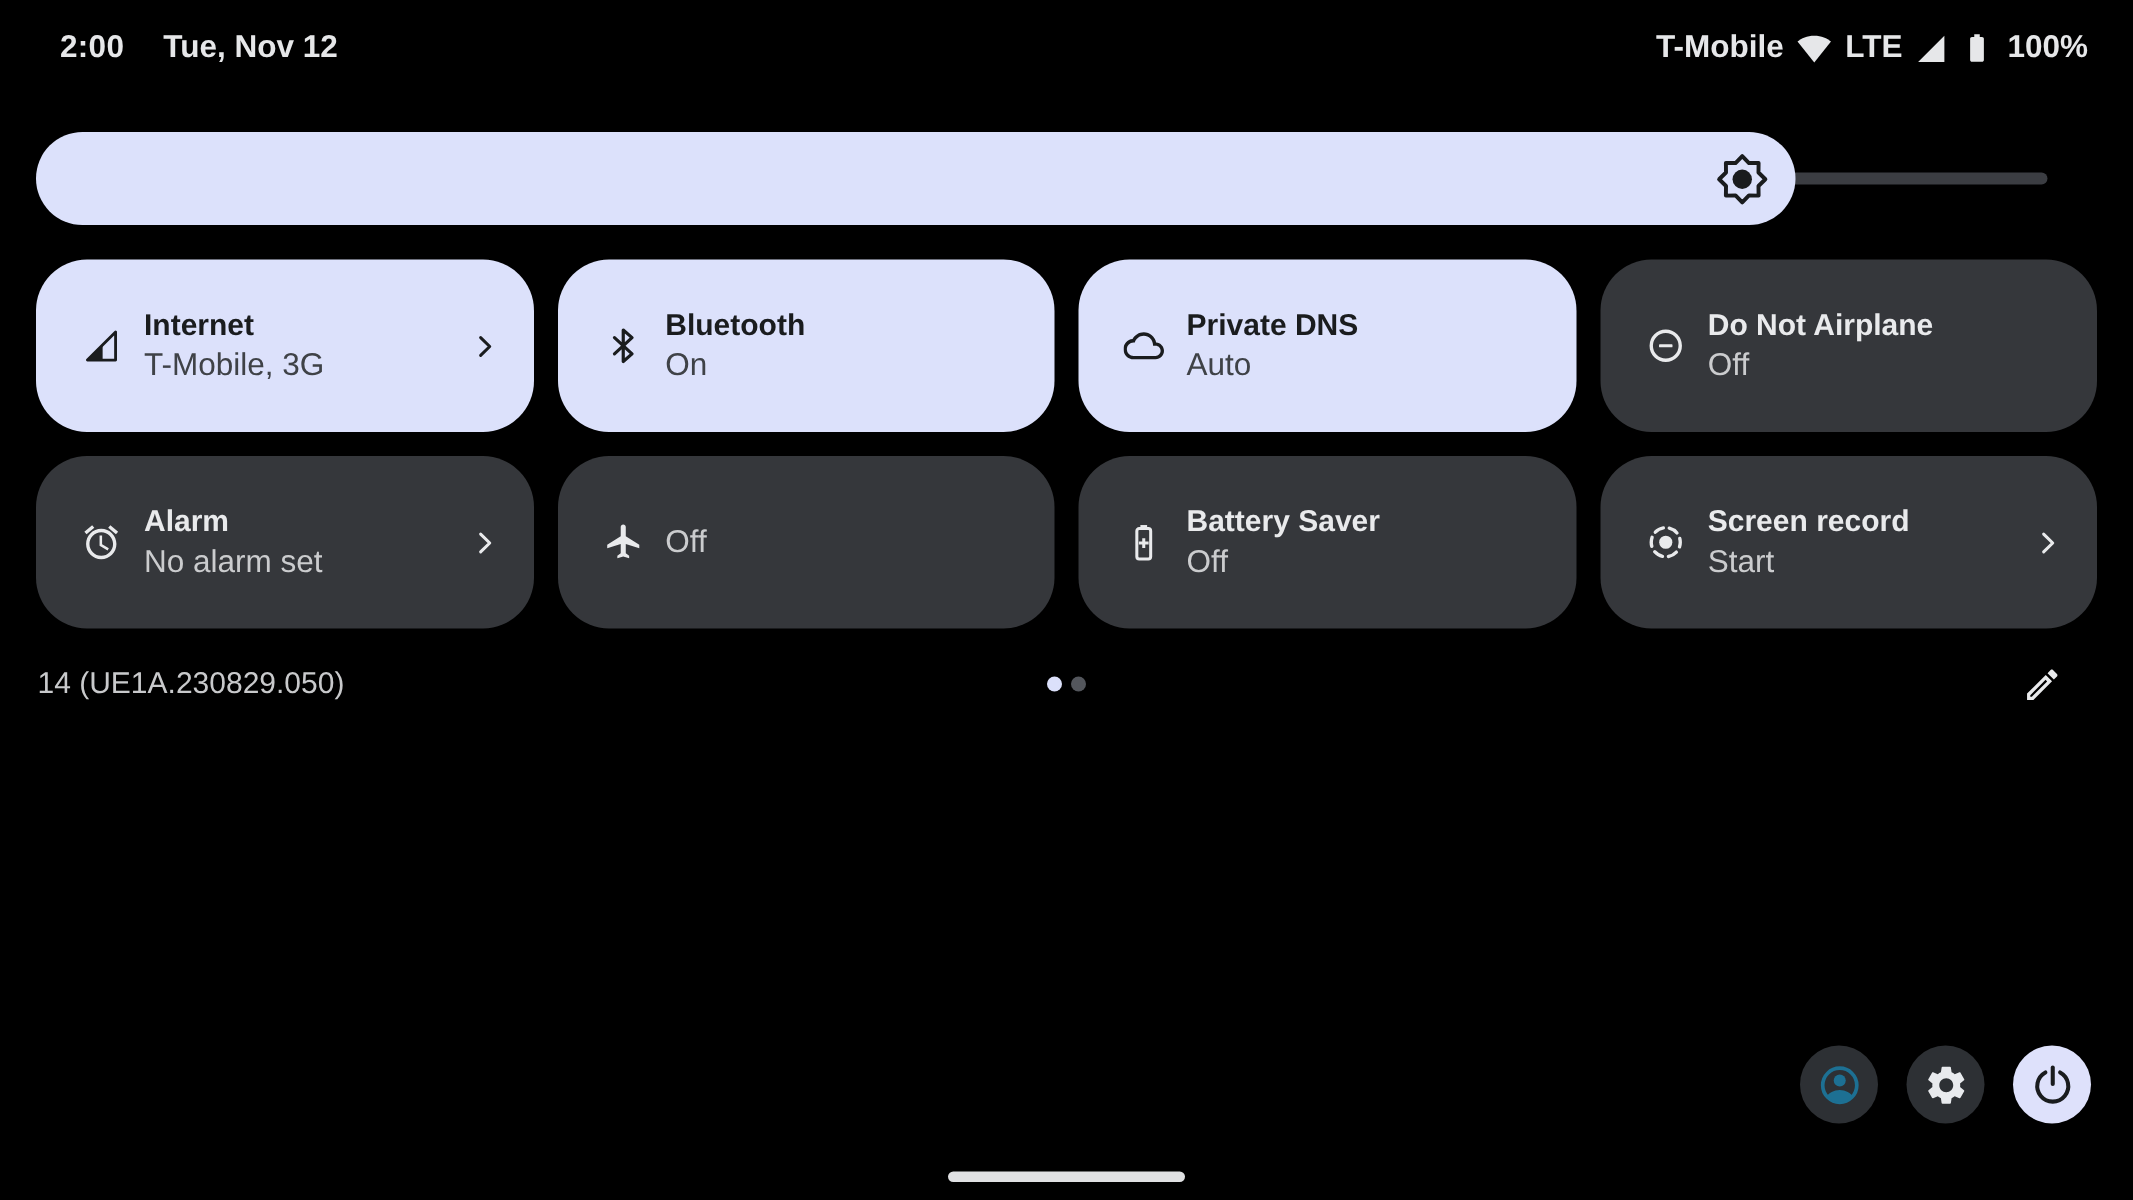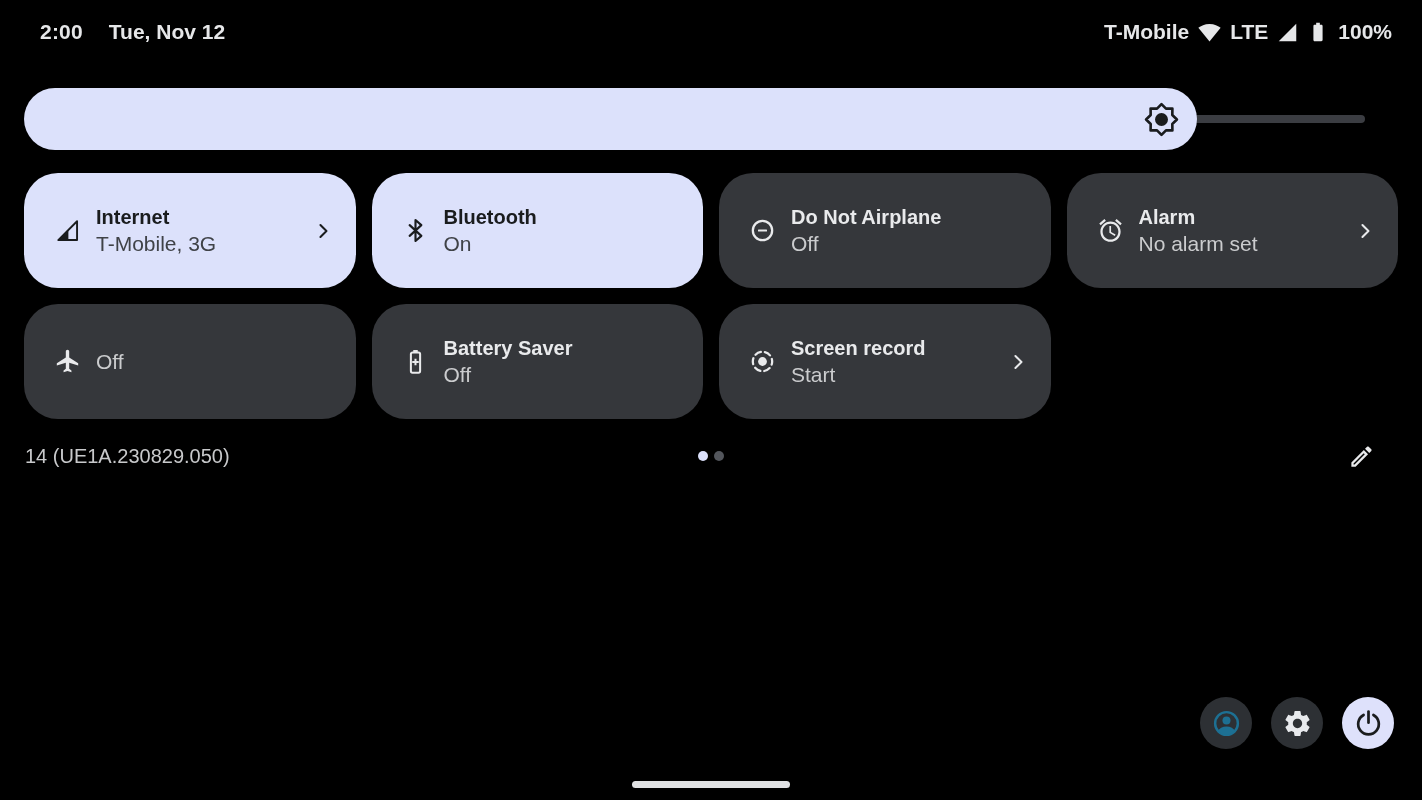--- a/index.html
+++ b/index.html
@@ -157,20 +157,32 @@
           <svg viewBox="0 0 24 24">
             <path fill="none" stroke="currentColor" stroke-width="1.9" stroke-linejoin="round" stroke-linecap="round" d="M6.8 7.2 17.2 16.8 12 21.3V2.7L17.2 7.2 6.8 16.8"></path>
           </svg>
         </span>
       <span class="t-text">
         <span class="t-title">Bluetooth</span>
         <span class="t-sub">On</span>
       </span>
 
     </div>
+      <div class="tile active">
+      <span class="t-icon">
+          <svg viewBox="0 0 24 24">
+            <path fill="currentColor" d="M19.35 10.04C18.67 6.59 15.64 4 12 4 9.11 4 6.6 5.64 5.35 8.04 2.34 8.36 0 10.91 0 14c0 3.31 2.69 6 6 6h13c2.76 0 5-2.24 5-5 0-2.64-2.05-4.78-4.65-4.96zM19 18H6c-2.21 0-4-1.79-4-4s1.79-4 4-4h.71C7.37 7.69 9.48 6 12 6c3.04 0 5.5 2.46 5.5 5.5v.5H19c1.66 0 3 1.34 3 3s-1.34 3-3 3z"></path>
+          </svg>
+        </span>
+      <span class="t-text">
+        <span class="t-title">Private DNS</span>
+        <span class="t-sub">Auto</span>
+      </span>
+
+    </div>
       <div class="tile inactive">
       <span class="t-icon">
           <svg viewBox="0 0 24 24">
             <circle cx="12" cy="12" r="8.6" fill="none" stroke="currentColor" stroke-width="2"></circle>
             <rect x="8" y="11.05" width="8" height="1.9" rx=".5" fill="currentColor"></rect>
           </svg>
         </span>
       <span class="t-text">
         <span class="t-title">Do Not Airplane</span>
         <span class="t-sub">Off</span>

